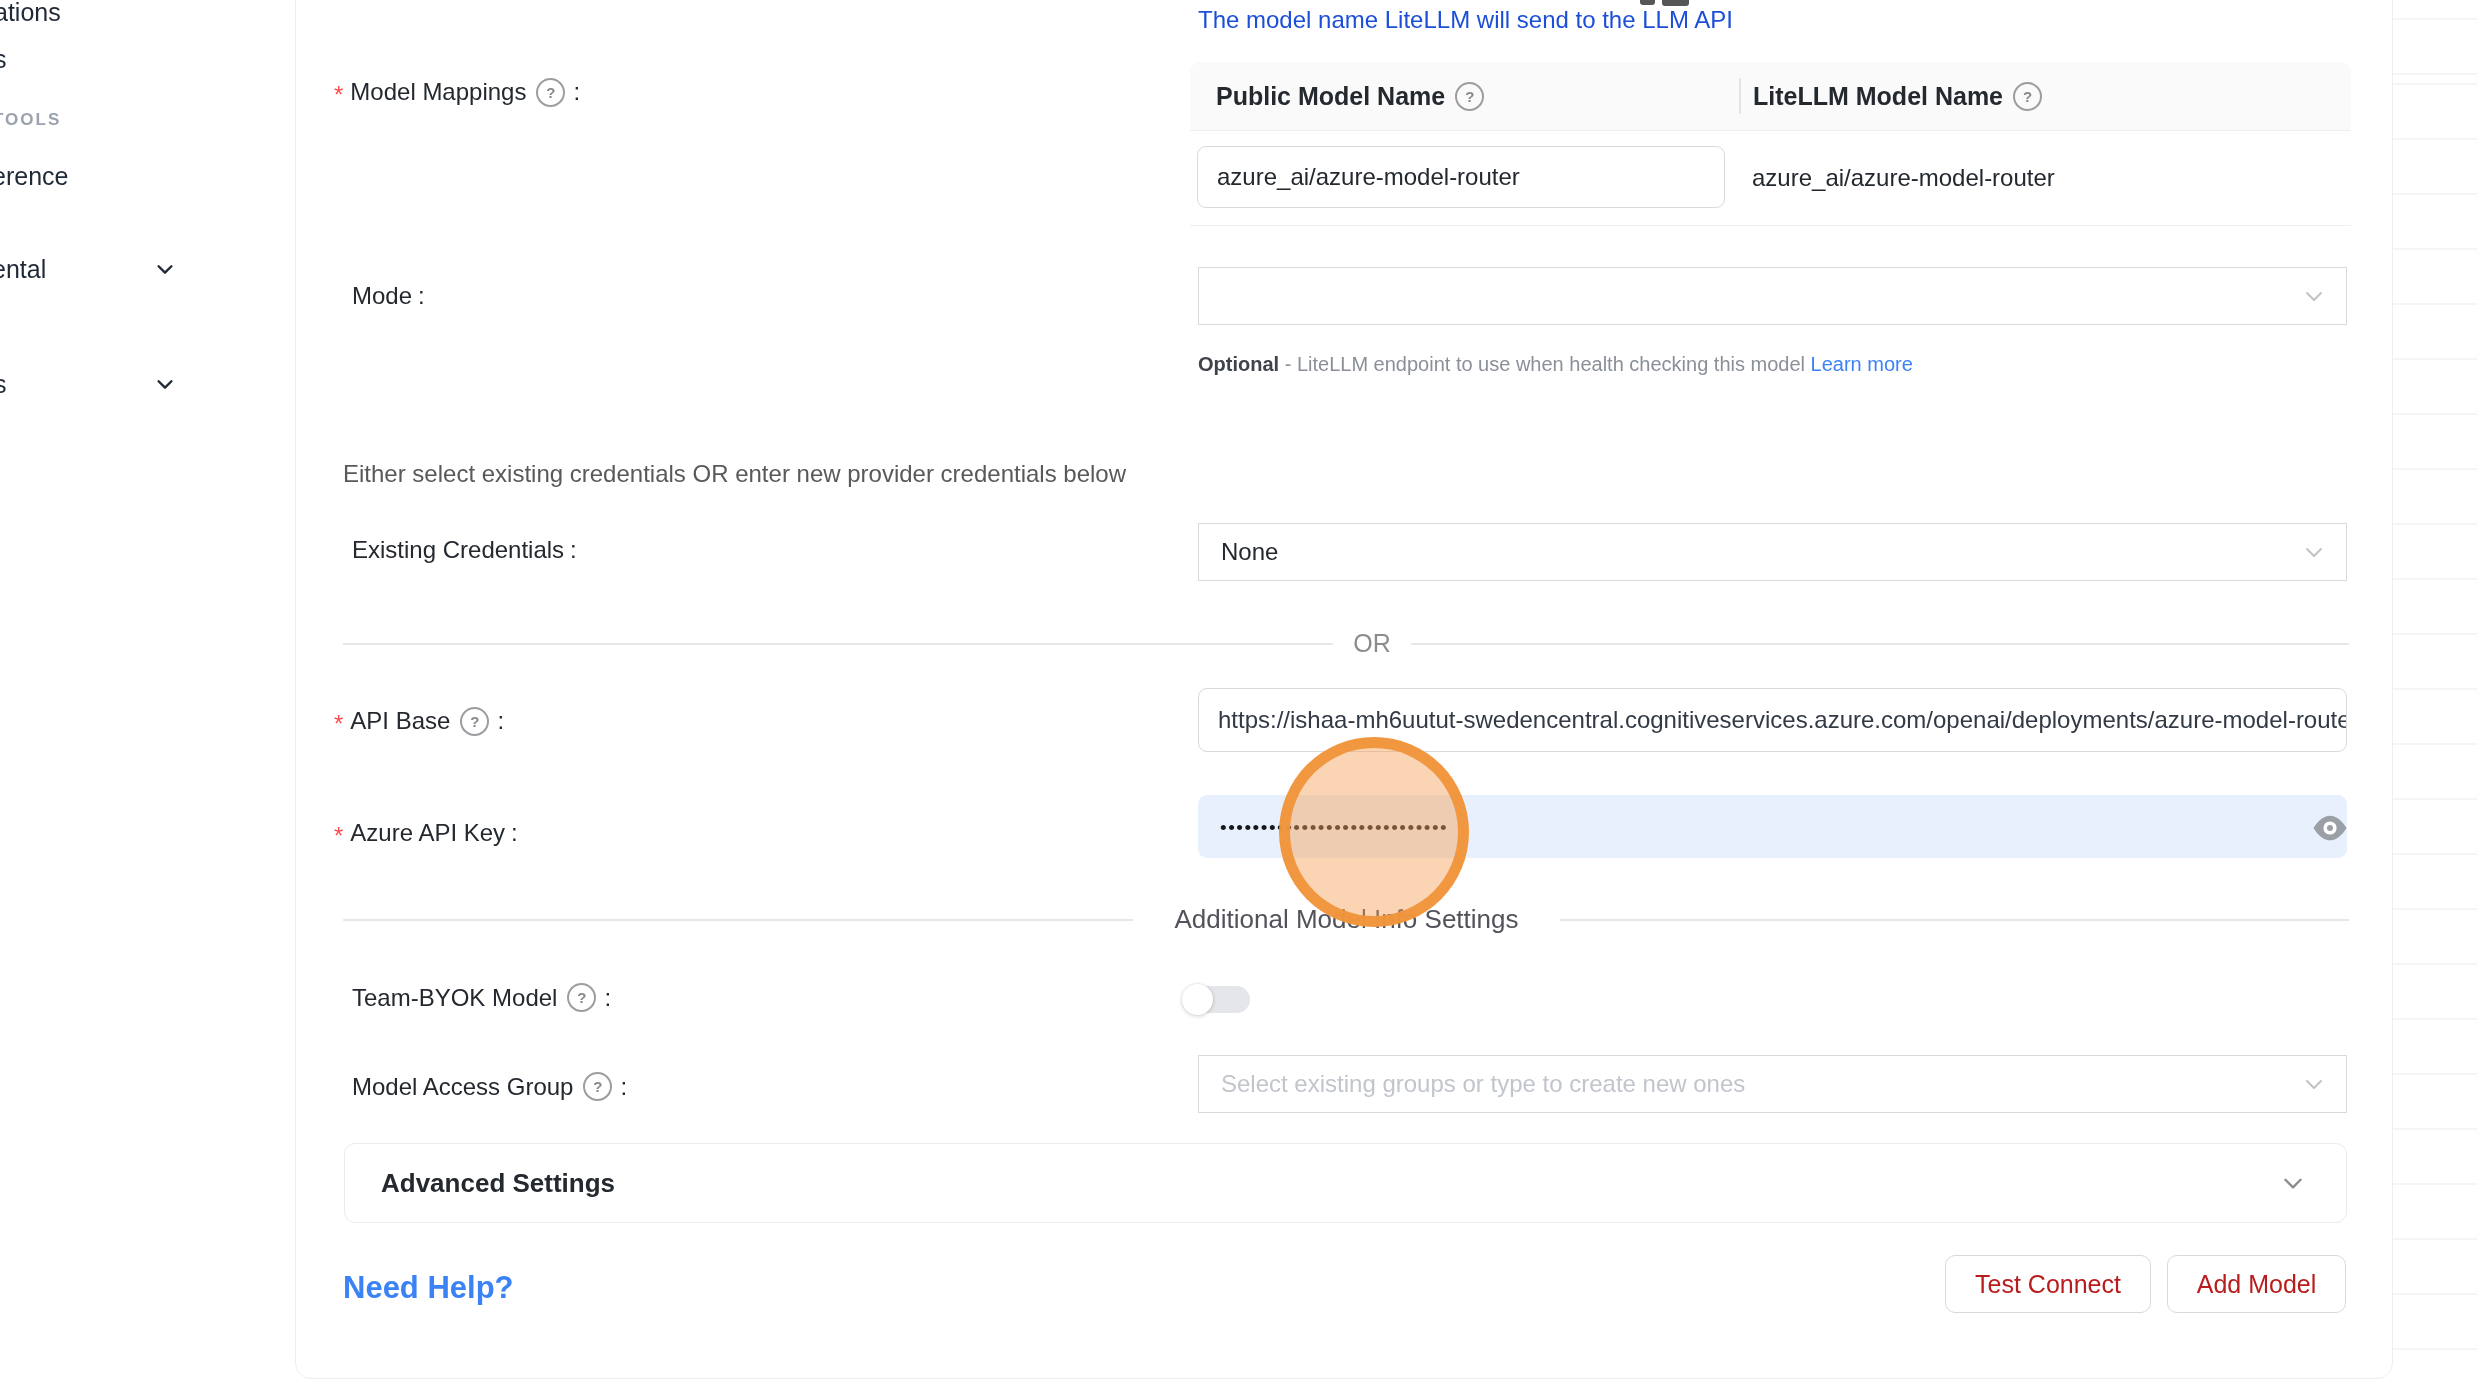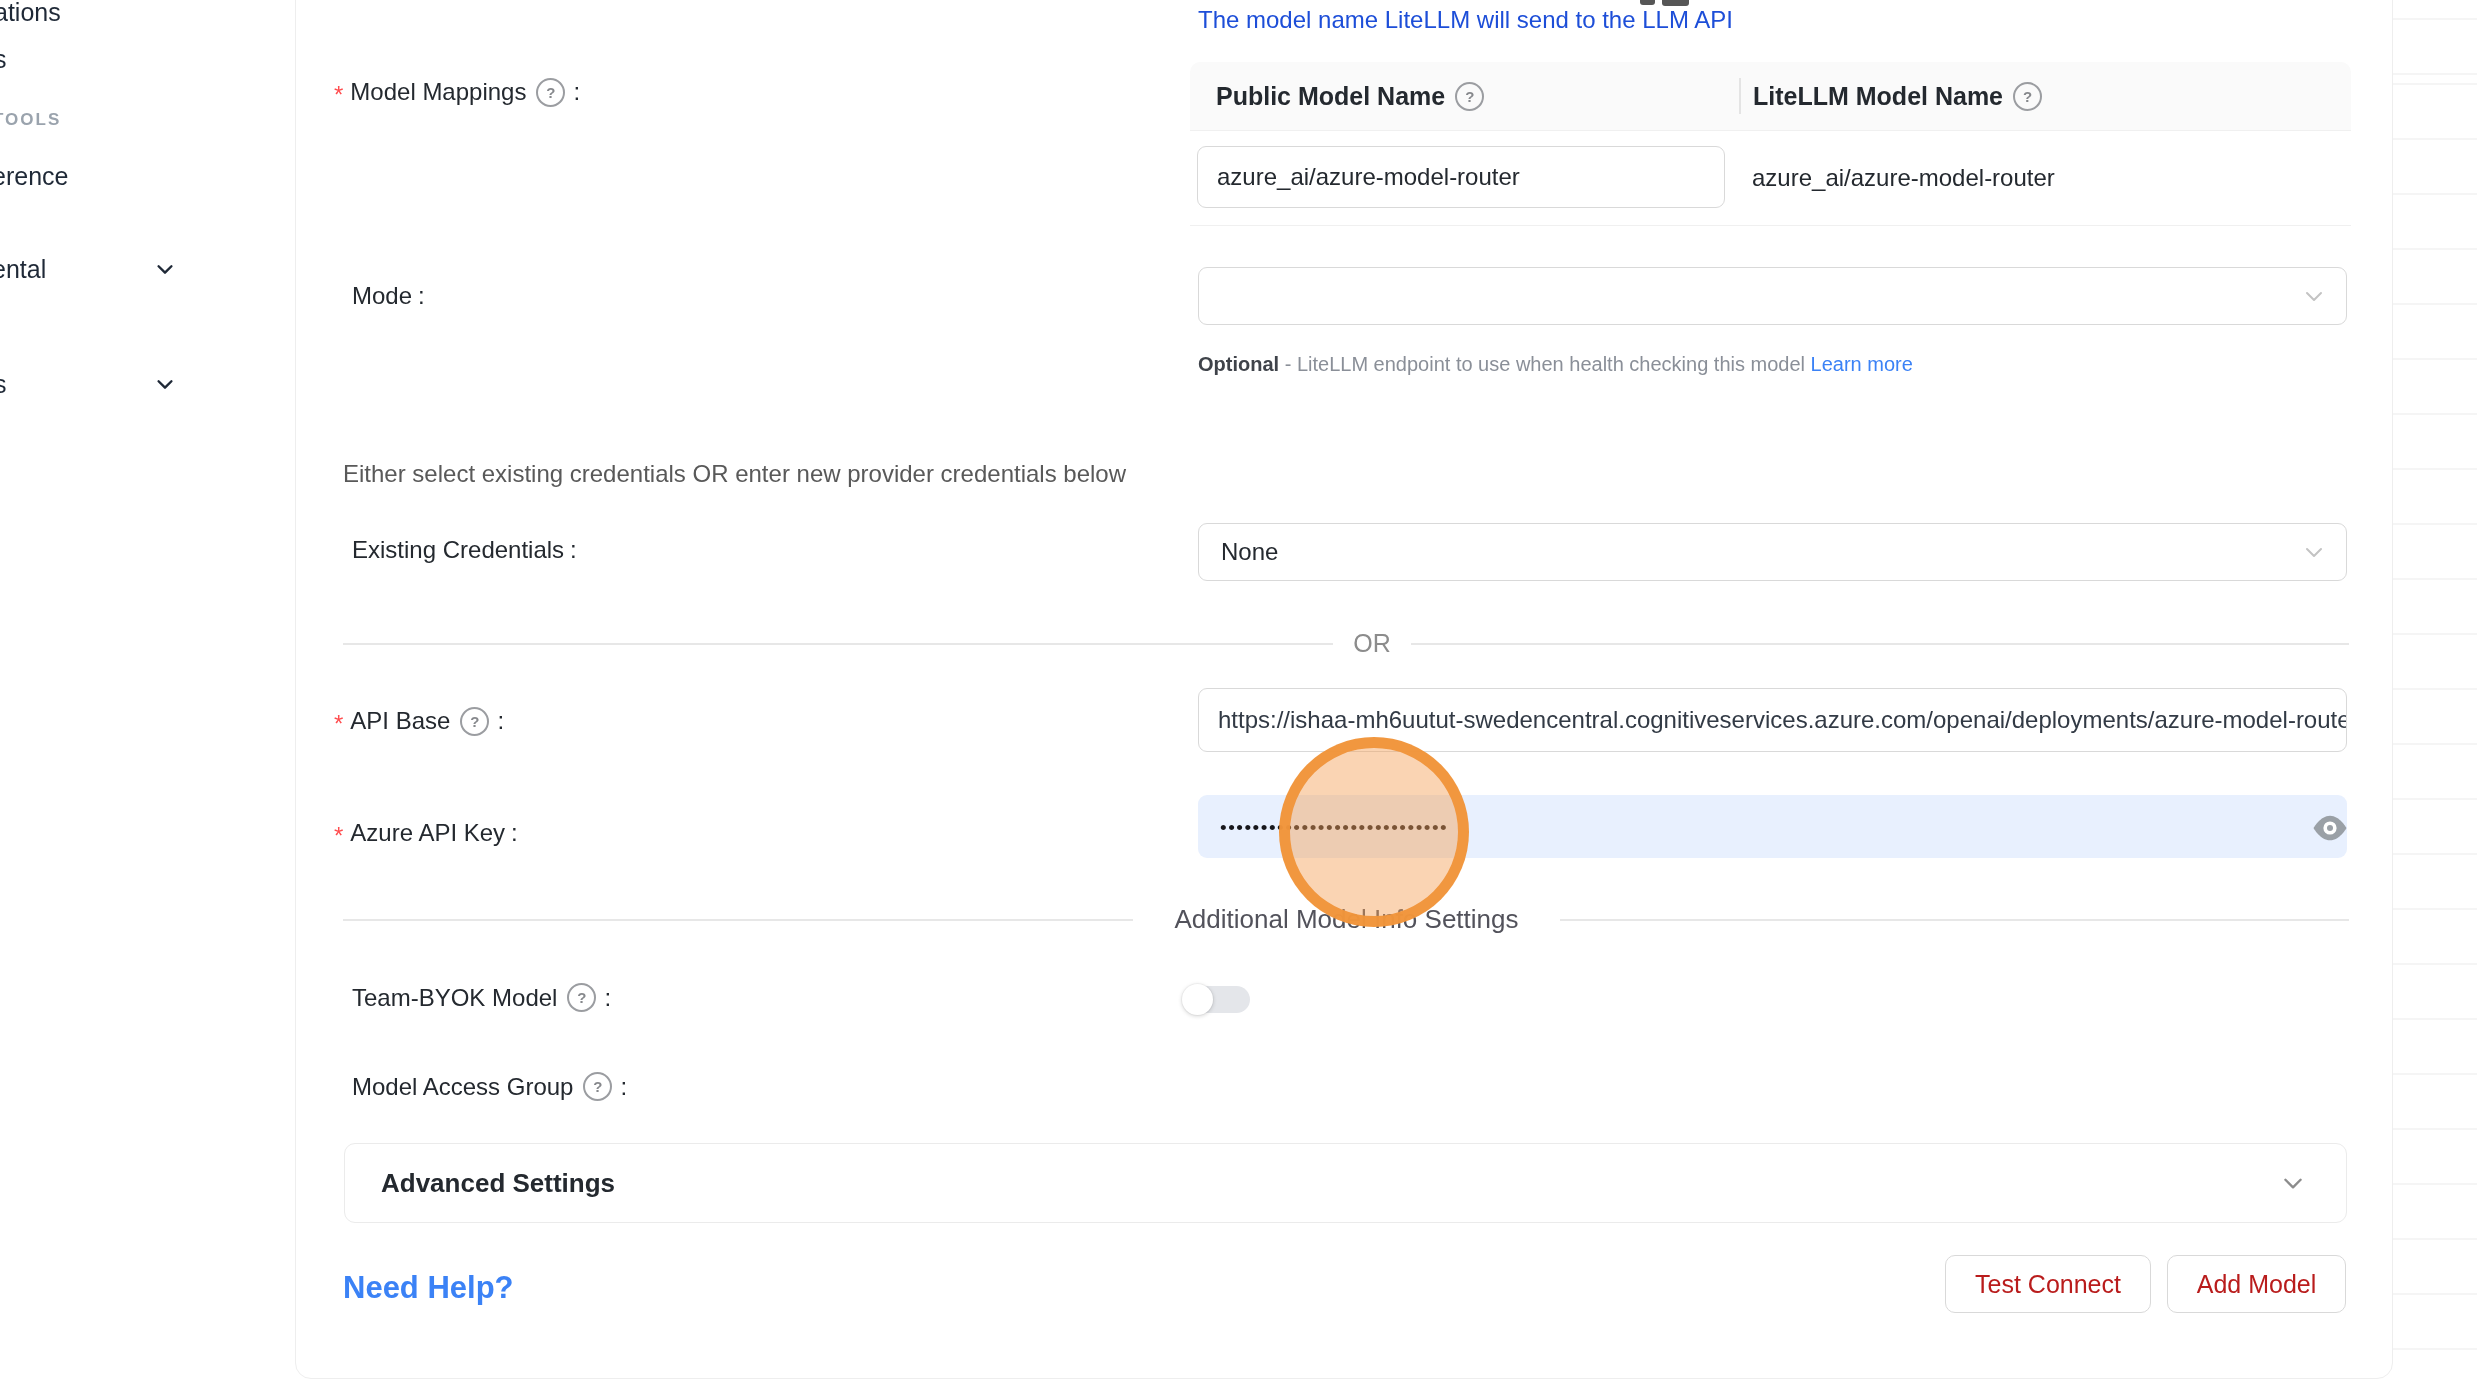--- a/index.html
+++ b/index.html
@@ -20,21 +20,21 @@
         background-position:0 83px;}
 
   
   .row-label{position:absolute;font-size:24px;color:#24292f;display:flex;align-items:center;white-space:nowrap;}
   .req{color:#ff4d4f;font-size:24px;margin-right:7px;margin-top:6px;}
   .qicon{display:inline-flex;align-items:center;justify-content:center;width:25px;height:25px;
          border:2px solid #9b9da1;border-radius:50%;color:#86888c;font-size:15px;font-weight:700;
          margin:0 6px 0 10px;flex:0 0 auto;cursor:pointer;}
   .colon{margin-left:2px;color:#24292f;}
   .hint{position:absolute;font-size:24px;color:#1d4ed8;white-space:nowrap;}
-  .select{position:absolute;background:#fff;border:1.5px solid #d9d9d9;border-radius:9px;
+  .select{position:absolute;background:#fff;border:1.5px solid #d9d9d9;border-radius:0;
           display:flex;align-items:center;padding:0 22px;font-size:24px;color:#24292f;cursor:pointer;}
   .select .chev{position:absolute;right:20px;top:50%;transform:translateY(-50%);}
   .placeholder{color:#c1c5cc;}
   .textinput{position:absolute;background:#fff;border:1.5px solid #d9d9d9;border-radius:9px;
           display:flex;align-items:center;padding:0 19px;font-size:24px;color:#24292f;
           white-space:nowrap;overflow:hidden;}
   .divline{position:absolute;height:1.5px;background:#e7e7e7;}
 
   
   .map-table{position:absolute;left:1190px;top:62px;width:1161px;}
@@ -197,20 +197,26 @@
   <div class="toggle">
     <div class="track"></div>
     <div class="knob"></div>
   </div>
 
   <div class="row-label" style="left:352px;top:1072px;">
     <span>Model Access Group</span>
     <span class="qicon">?</span>
     <span class="colon">:</span>
   </div>
+  <div class="select" style="left:1198px;top:1055px;width:1149px;height:58px;box-sizing:border-box;">
+    <span class="placeholder">Select existing groups or type to create new ones</span>
+    <svg class="chev" width="24" height="24" viewBox="0 0 24 24">
+        <path d="M5 9l7 7 7-7" fill="none" stroke="#c3c3c3" stroke-width="2" stroke-linecap="round" stroke-linejoin="round"></path>
+      </svg>
+  </div>
 
   <div class="adv">
     <span class="t">Advanced Settings</span>
     <svg width="26" height="26" viewBox="0 0 24 24">
         <path d="M5 9l7 7 7-7" fill="none" stroke="#8c8c8c" stroke-width="2.2" stroke-linecap="round" stroke-linejoin="round"></path>
       </svg>
   </div>
 
   <a class="abs link" style="left:343px;top:1270px;font-size:31px;font-weight:bold;">Need Help?</a>
   <div class="btn" style="left:1945px;top:1255px;width:204px;height:56px;">Test Connect</div>

